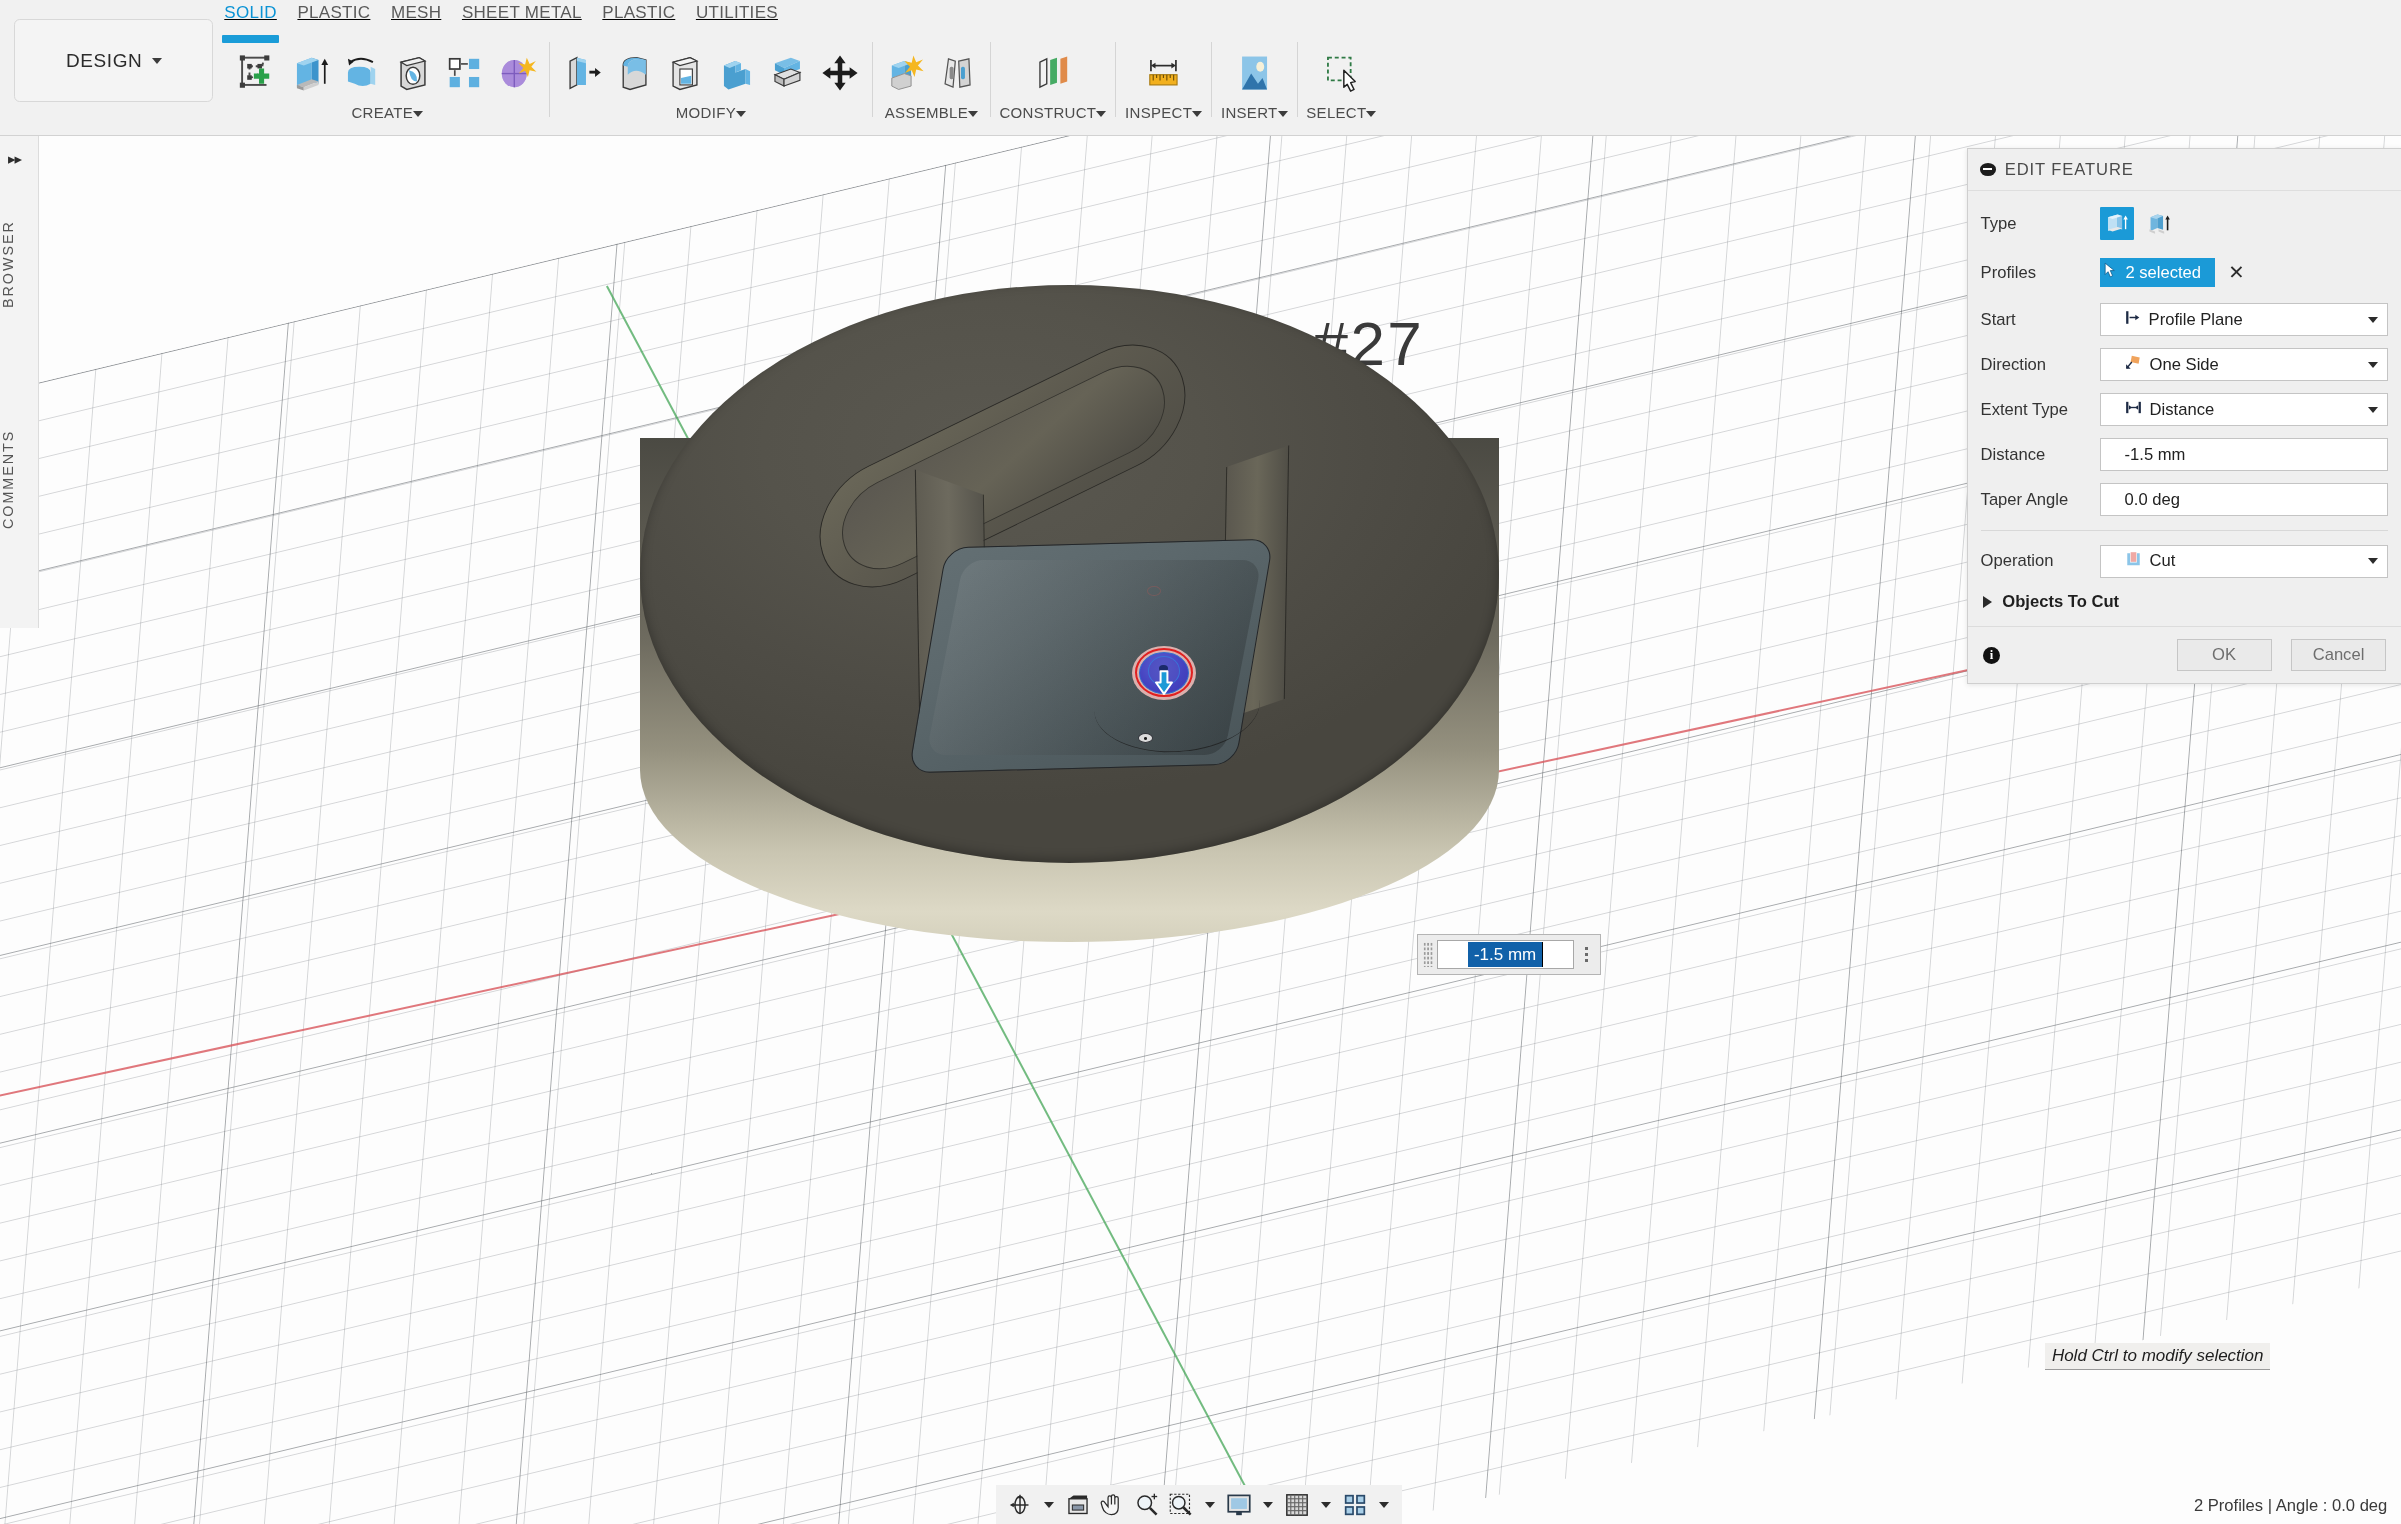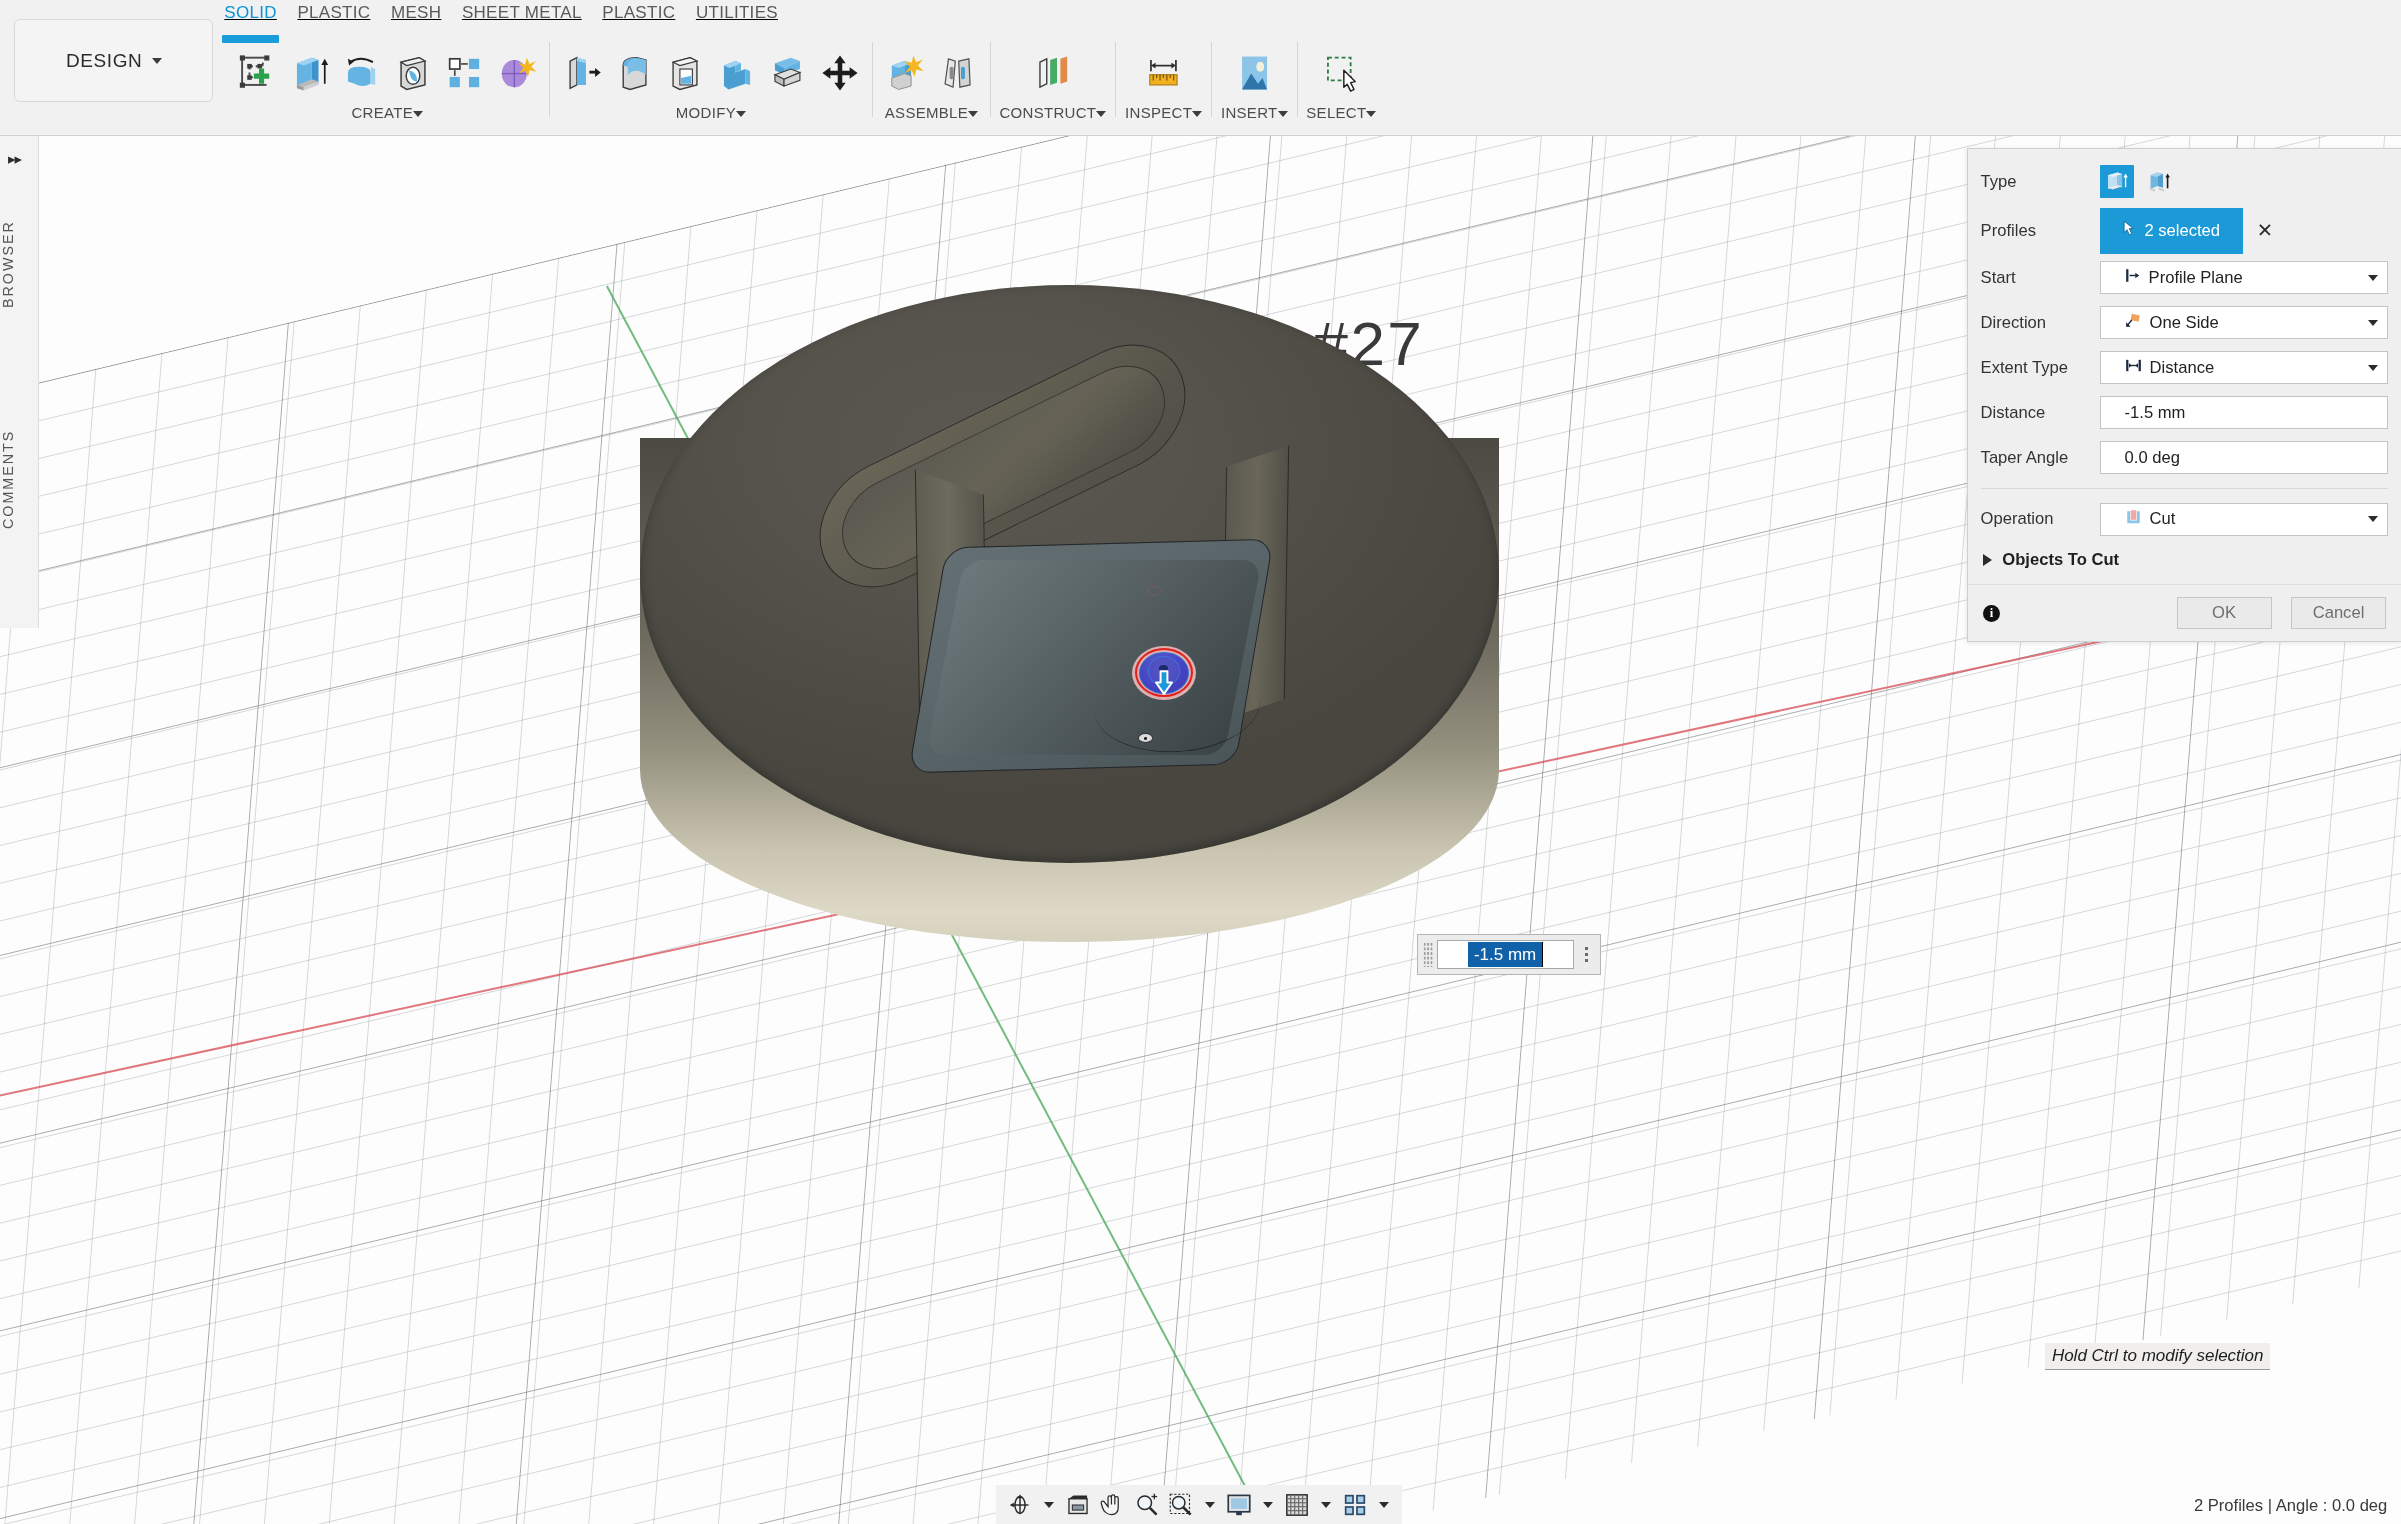--- a/index.html
+++ b/index.html
@@ -287,22 +287,22 @@
     border-top: 6.3px solid #2b2b2b;
   }
   .ctrl.plain { cursor: text; }
   .type-toggles { display: flex; gap: 8px; align-items: center; }
   .type-btn {
     width: 34px; height: 33px; display:flex; align-items:center; justify-content:center;
     cursor:pointer; border-radius: 1.1px;
   }
   .type-btn.active { background: #1b9ad7; }
   .pill {
-    background: #1b9ad7; color: #fff; height: 46px; min-width: 115px;
-    display: flex; align-items: center; gap: 9.2px; padding: 0 23px;
+    background: #1b9ad7; color: #fff; height: 29px; min-width: 115px;
+    display: flex; align-items: center; gap: 9.2px; padding: 0 4px;
     font-size: 16.6px; cursor: pointer;
   }
   .clear-x {
     margin-left: 13.7px; font-size: 19.5px; color: #2c2c2c; cursor: pointer;
     line-height: 1; font-weight: 500;
   }
   .divider { height: 0.6px; background: #d8d8d8; margin: 8px 12.6px; }
   .collapse-row {
     display: flex; align-items: center; gap: 10.3px; padding: 8px 12.6px 11.5px 15px;
     font-size: 16.6px; color: #1f1f1f; font-weight: bold; cursor: pointer;
@@ -674,20 +674,24 @@
     </div>
   </div>
 
   <div id="left-rail">
     <div id="rail-arrows">▸▸</div>
     <div class="rail-item" id="rail-browser">BROWSER</div>
     <div class="rail-item" id="rail-comments">COMMENTS</div>
   </div>
 
   <div id="dialog">
+    <div id="dialog-header">
+      <span class="collapse-dot"></span>
+      <span id="dialog-title">EDIT FEATURE</span>
+    </div>
 
     <div id="dialog-body">
 
       <div class="row">
         <div class="row-label">Type</div>
         <div class="type-toggles">
           <div class="type-btn active">
             <svg width="25" height="25" viewBox="0 0 44 44">
               <path d="M7 11 L24 6 L24 30 L7 35 Z" fill="#bfe0f4"></path>
               <path d="M24 6 L32 9 L32 33 L24 30 Z" fill="#89c3e8"></path>

